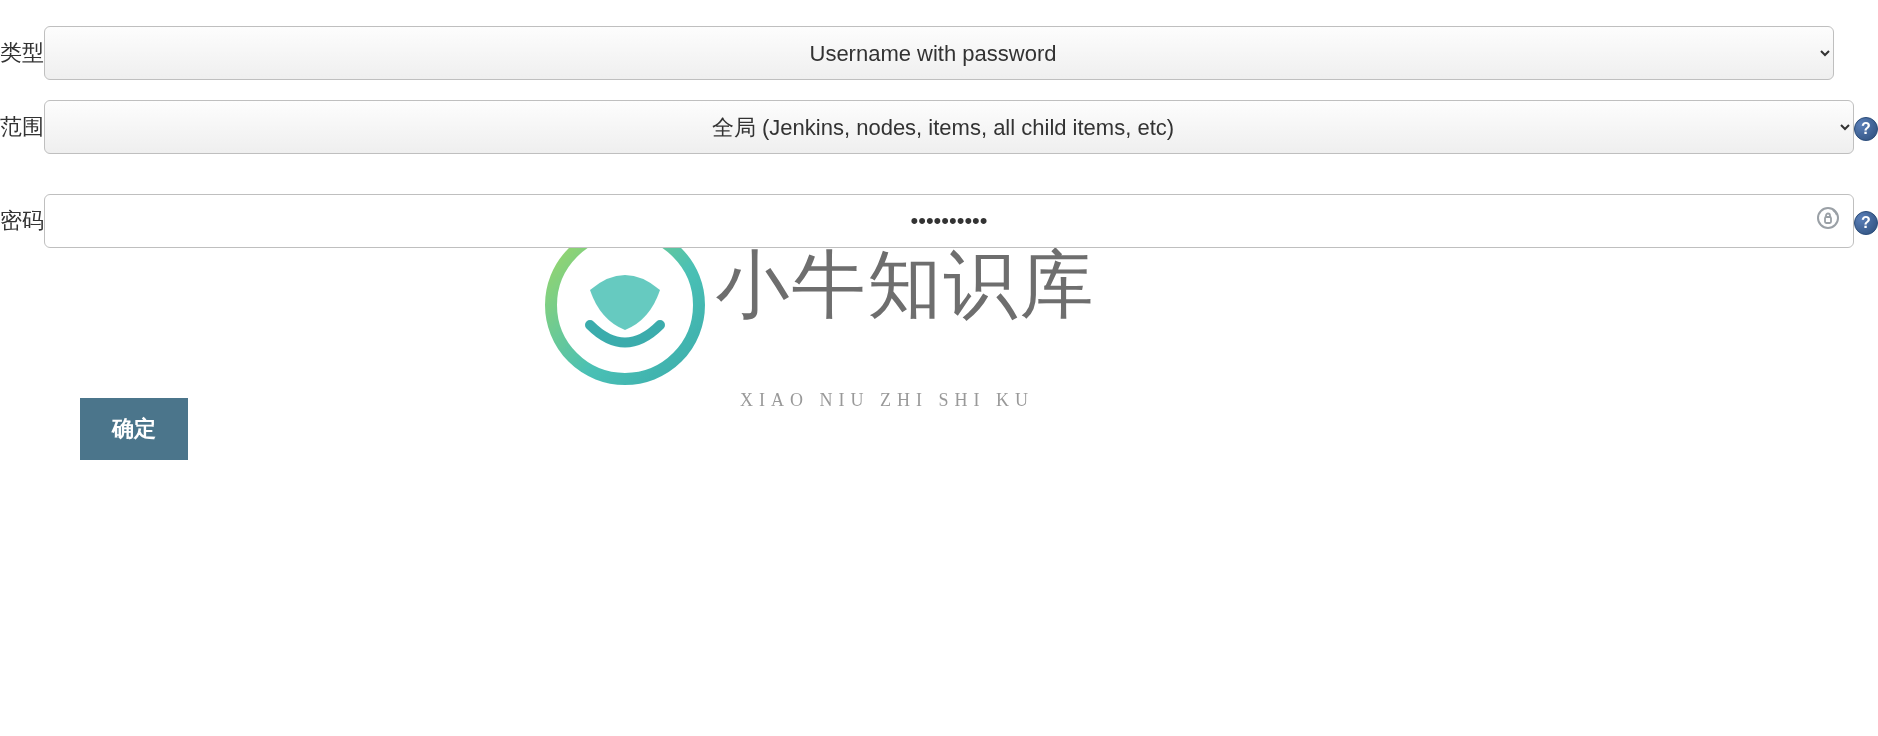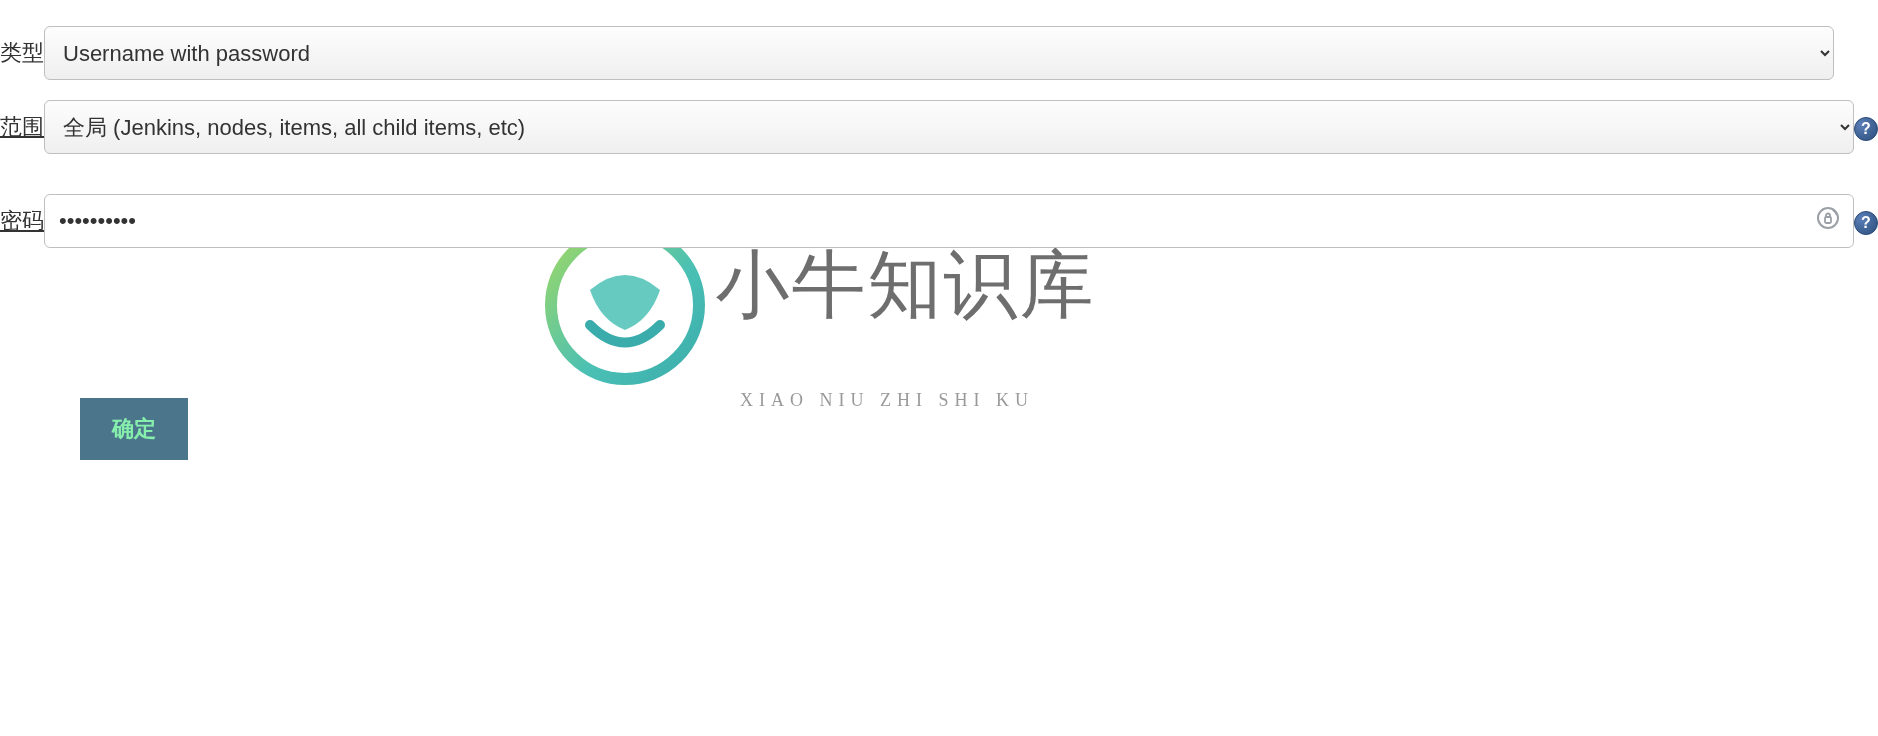--- a/index.html
+++ b/index.html
@@ -38,20 +38,21 @@
   .select, .text-input {
     width: 100%;
     height: 54px;
     font-size: 22px;
     padding: 10px 14px;
     border: 1px solid #bfbfbf;
     border-radius: 6px;
     background: #fff;
     color: #333;
     outline: none;
+    text-align: center;
   }
   .select {
     background: linear-gradient(#fdfdfd, #efefef);
   }
   .text-input::placeholder { color: #888; }
   .text-input.focused {
     border: 2px solid #3b82f6;
     box-shadow: 0 0 0 2px rgba(59,130,246,0.35);
   }
   .input-wrap {
@@ -75,21 +76,21 @@
     background: radial-gradient(circle at 30% 30%, #5a7fb8, #2c4d7a);
     color: #fff;
     font-weight: bold;
     font-size: 16px;
     cursor: pointer;
     border: 1px solid #2c4d7a;
   }
   .submit-btn {
     display: inline-block;
     background: #4b758b;
-    color: #86efac;
+    color: #ffffff;
     border: none;
     font-size: 22px;
     font-weight: bold;
     padding: 16px 32px;
     margin-left: 80px;
     margin-top: 110px;
     cursor: pointer;
   }
   .row-spacer { height: 20px; }
   .watermark {
@@ -108,21 +109,21 @@
   }
   .watermark .sub {
     font-size: 18px;
     color: #888;
     letter-spacing: 6px;
     margin-left: 200px;
   }
   .watermark svg { vertical-align: middle; }
   .form-area { position: relative; z-index: 1; padding-top: 26px; }
   .row1 .label-cell { width: 134px; }
-  .row-nested .label-cell { width: 218px; text-decoration: underline; }
+  .row-nested .label-cell { width: 218px; }
   .row-nested .input-cell { padding-right: 0; }
   .row1 .input-cell { padding-right: 44px; }
 </style>
 </head>
 <body>
 
 <div class="watermark">
   <svg width="170" height="170" viewBox="0 0 170 170">
     <circle cx="85" cy="85" r="74" fill="none" stroke="url(#g1)" stroke-width="12"></circle>
     <defs>

